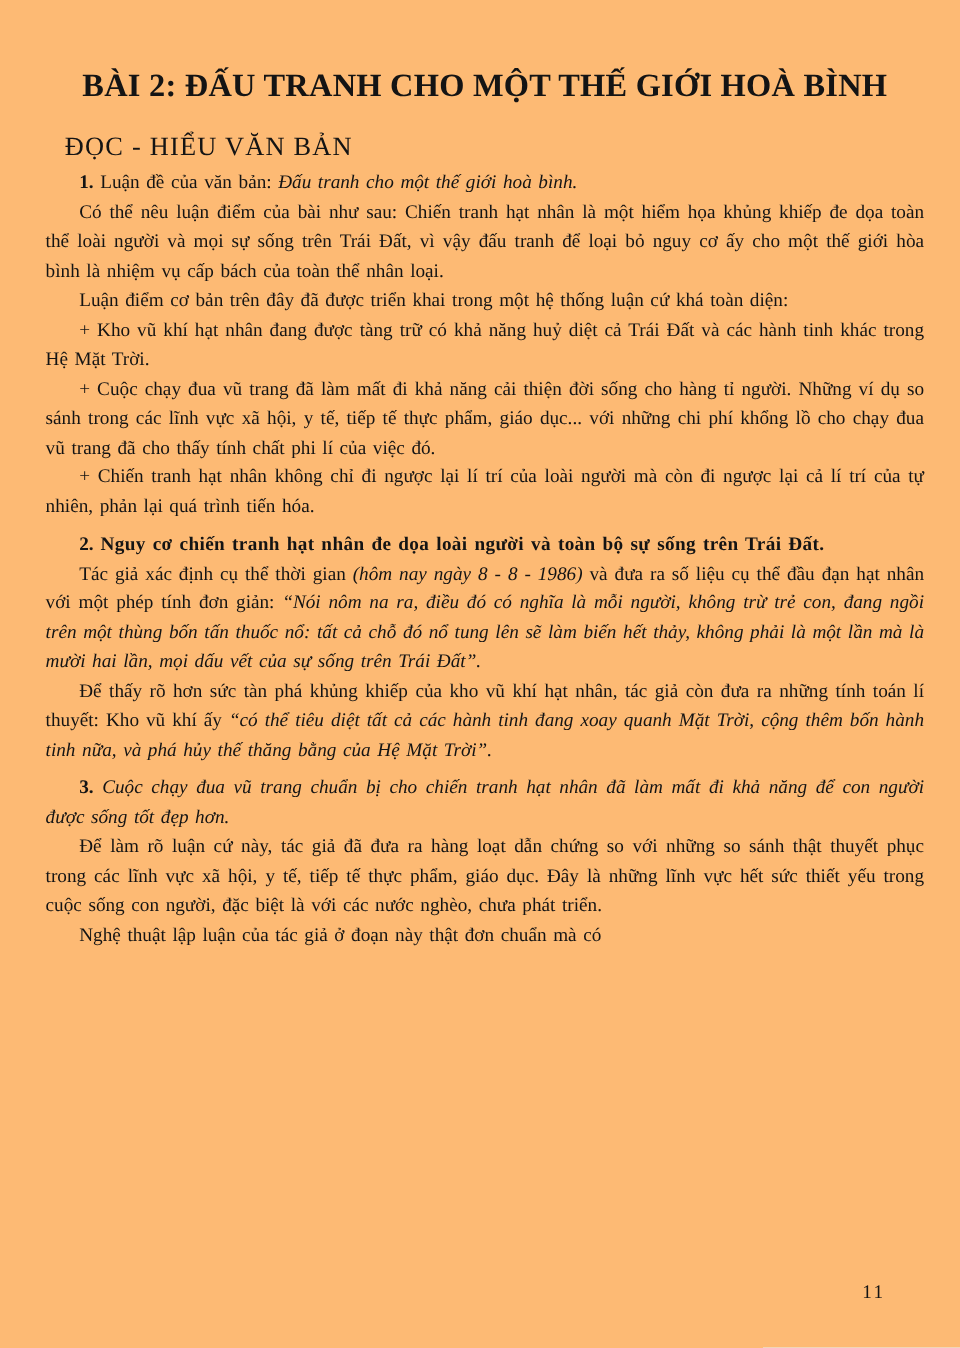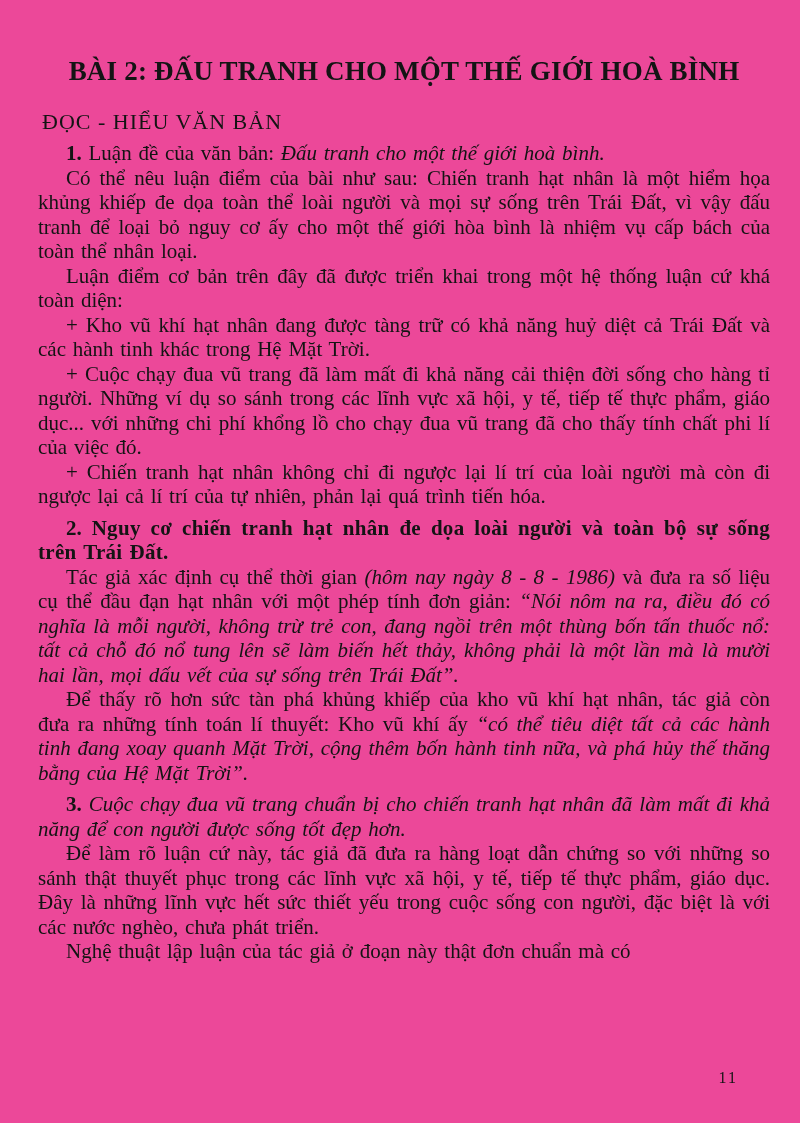--- a/index.html
+++ b/index.html
@@ -5,45 +5,45 @@
   html, body {
     margin: 0;
     padding: 0;
     background: #e8e8e8;
   }
   .page {
     position: relative;
     width: 800px;
     height: 1123px;
     margin: 0 auto;
-    background: #ec4899;
+    background: #fdba74;
     color: #141414;
     font-family: "Liberation Serif", "DejaVu Serif", serif;
     overflow: hidden;
     box-sizing: border-box;
   }
   .page-inner {
     padding: 56px 30px 0 38px;
   }
   .doc-title {
     text-align: center;
     font-size: 27px;
     font-weight: bold;
     white-space: nowrap;
     letter-spacing: 0.2px;
     margin: 0;
   }
   .section-heading {
-    margin: 22px 0 6px 4px;
+    margin: 22px 0 6px 16px;
     font-size: 22px;
     font-weight: normal;
     letter-spacing: 1px;
   }
   .body-text {
-    font-size: 21px;
+    font-size: 16px;
     line-height: 24.5px;
     text-align: justify;
     word-spacing: 1.5px;
   }
   .para {
     margin: 0;
     text-indent: 28px;
   }
   .spaced {
     margin-top: 7px;

